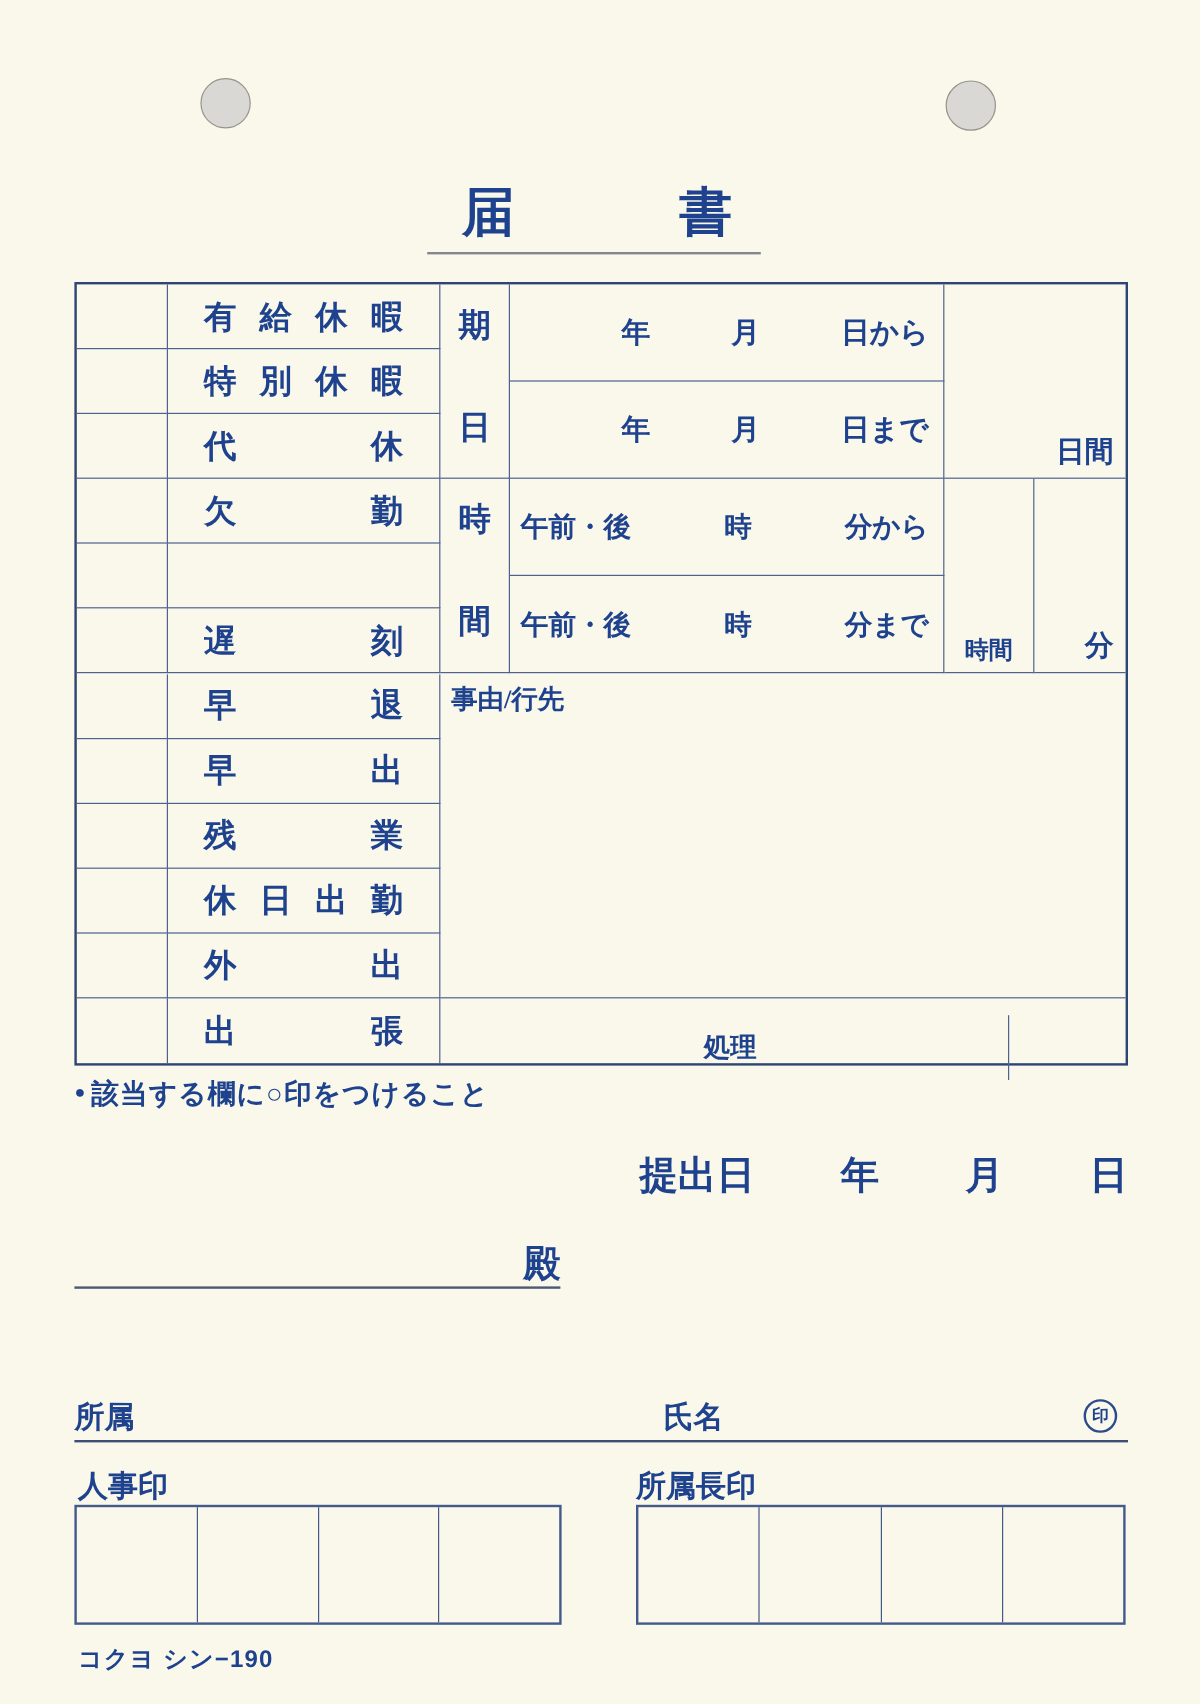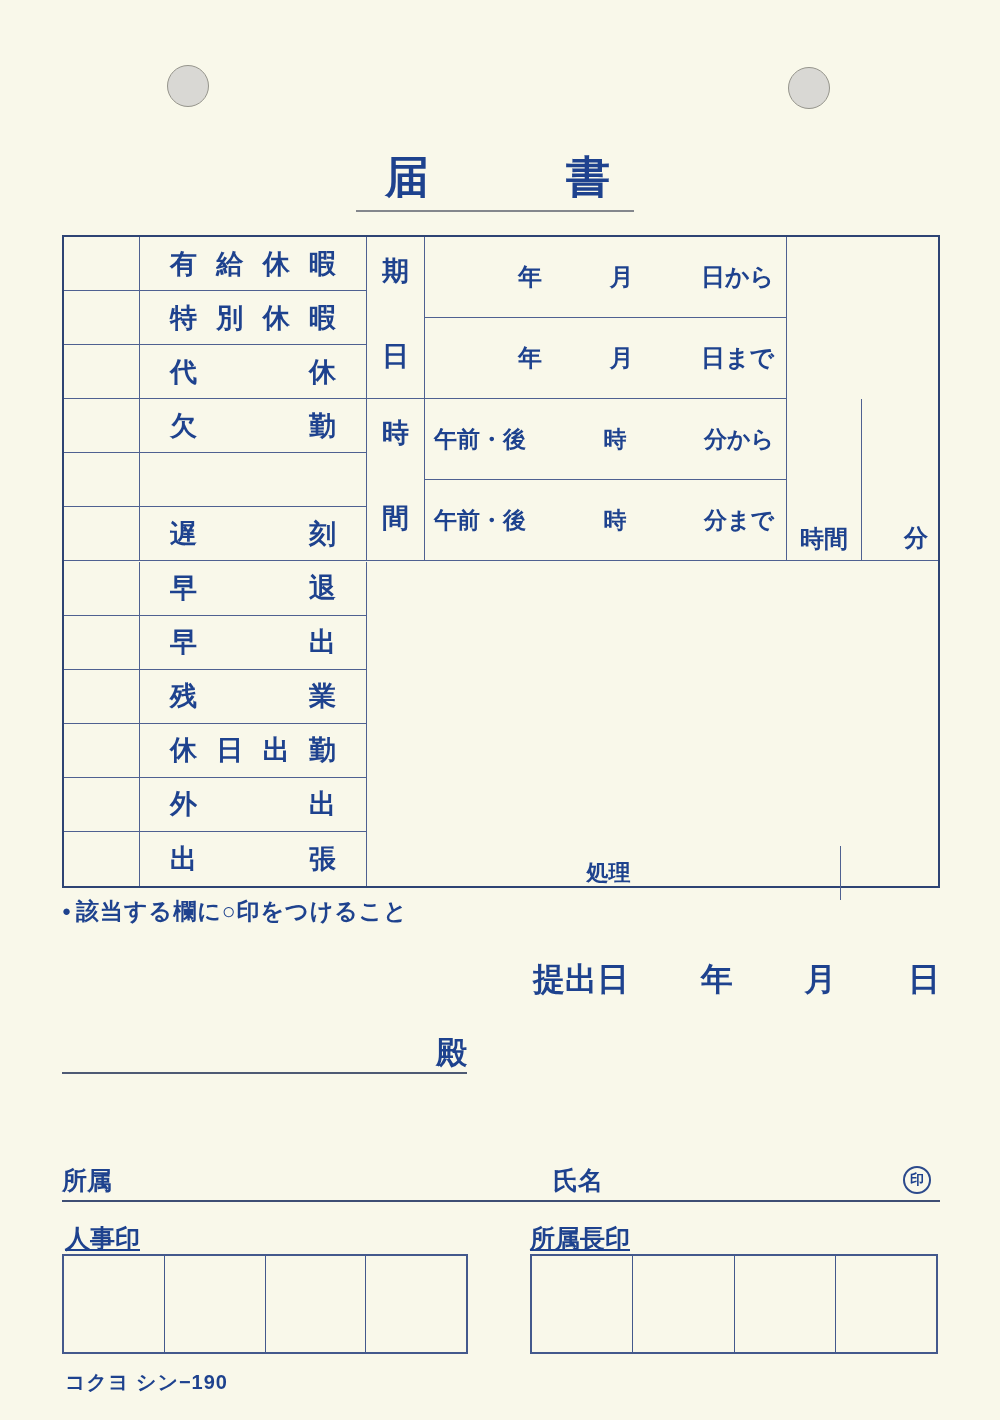--- a/index.html
+++ b/index.html
@@ -36,38 +36,38 @@
   .bb{border-bottom:1px solid var(--line);}
   .vhead{display:flex;flex-direction:column;justify-content:space-between;
     align-items:center;padding:16px 0 24px;font-size:27px;}
   .date-cell{display:flex;justify-content:space-between;align-items:center;
     padding:0 12px 0 93px;font-size:24px;}
   .time-cell{display:flex;justify-content:space-between;align-items:center;
     padding:0 12px 0 9px;font-size:23px;gap:35px;}
   .unit-br{display:flex;align-items:flex-end;justify-content:flex-end;
     padding:0 10px 6px 0;font-size:24px;}
   .unit-bc{display:flex;align-items:flex-end;justify-content:center;
-    padding:0 0 5px 0;font-size:24px;}
+    padding:0 0 5px 0;font-size:20px;}
   .corner-label{display:block;padding:7px 0 0 9px;font-size:22px;}
   .proc-cell{display:flex;align-items:center;padding-left:10px;font-size:22px;}
   .note{position:absolute;left:62px;top:896px;display:flex;align-items:center;
     font-size:23px;letter-spacing:1px;}
   .note .bullet{font-size:15px;margin-right:4px;}
   .submission{position:absolute;left:533px;top:958px;width:407px;display:flex;
     justify-content:space-between;font-size:32px;}
   .addressee-line{position:absolute;left:62px;top:1036px;width:405px;height:36px;
     border-bottom:2px solid #4e5a74;}
   .addressee-suffix{position:absolute;left:436px;top:1032px;font-size:31px;}
   .sig-line{position:absolute;left:62px;top:1165px;width:878px;height:35px;
     border-bottom:2px solid #3f4f74;}
   .sig-label{position:absolute;top:1164px;font-size:25px;}
   .seal{position:absolute;left:903px;top:1166px;width:28px;height:28px;
     border:2px solid #2c4a8c;border-radius:50%;box-sizing:border-box;
     display:flex;align-items:center;justify-content:center;font-size:14px;}
-  .stamp-label{position:absolute;top:1222px;font-size:25px;text-decoration:underline;}
+  .stamp-label{position:absolute;top:1222px;font-size:25px;}
   .stamp-grid{position:absolute;top:1254px;height:100px;display:flex;
     border:2px solid #44598c;box-sizing:border-box;background:transparent;}
   .stamp-cell{flex:1;border-right:1px solid #44598c;}
   .stamp-cell:last-child{border-right:none;}
   .footer{position:absolute;left:65px;top:1369px;font-size:20px;letter-spacing:1px;
     font-family:"Liberation Sans","DejaVu Sans",sans-serif;font-weight:700;}
 </style>
 </head>
 <body>
 
@@ -181,20 +181,23 @@
     <div class="cell date-cell br bb" style="left:361px;top:0;width:362px;height:81px;">
       <span>年</span>
       <span>月</span>
       <span>日から</span>
     </div>
     <div class="cell date-cell br bb" style="left:361px;top:81px;width:362px;height:81px;">
       <span>年</span>
       <span>月</span>
       <span>日まで</span>
     </div>
+    <div class="cell unit-br bb" style="left:723px;top:0;width:151px;height:162px;">
+      <span>日間</span>
+    </div>
 
     <div class="cell vhead br bb" style="left:303px;top:162px;width:58px;height:162px;">
         <span>時</span>
         <span>間</span>
       </div>
 
     <div class="cell time-cell br bb" style="left:361px;top:162px;width:362px;height:81px;">
       <span>午前・後</span>
       <span>時</span>
       <span>分から</span>
@@ -204,20 +207,23 @@
       <span>時</span>
       <span>分まで</span>
     </div>
     <div class="cell unit-bc br bb" style="left:723px;top:162px;width:75px;height:162px;">
       <span>時間</span>
     </div>
     <div class="cell unit-br bb" style="left:798px;top:162px;width:76px;height:162px;">
       <span>分</span>
     </div>
 
+    <div class="cell bb" style="left:303px;top:324px;width:571px;height:271px;">
+      <span class="corner-label">事由/行先</span>
+    </div>
 
     <div class="cell proc-cell br" style="left:303px;top:609px;width:474px;height:54px;justify-content:center;">
       <span>処理</span>
     </div>
     <div class="cell" style="left:777px;top:595px;width:97px;height:54px;"></div>
   </div>
 
   <div class="note">
     <span class="bullet">●</span>
     <span>該当する欄に○印をつけること</span>

